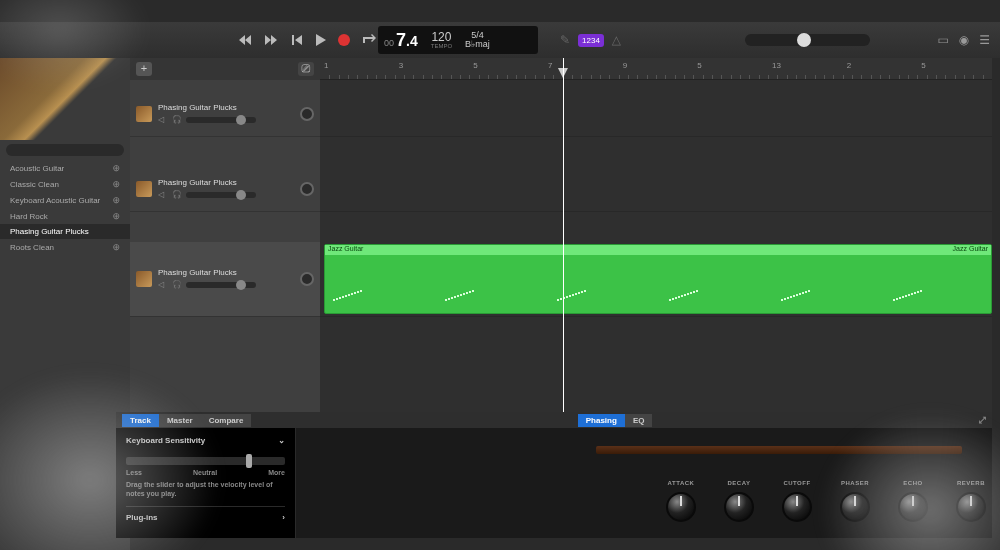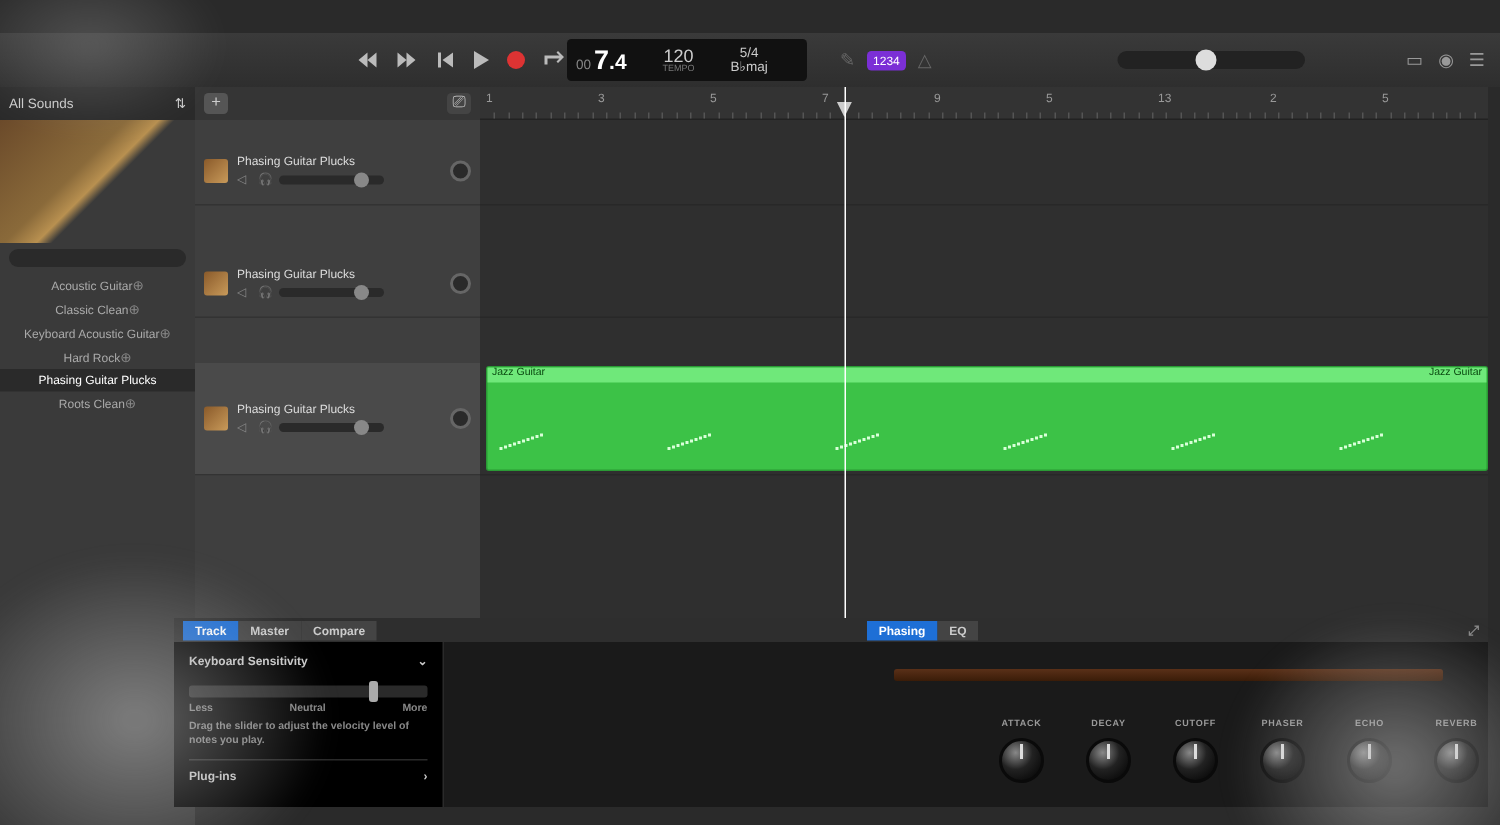--- a/index.html
+++ b/index.html
@@ -6,40 +6,40 @@
 html, body { width: 1000px; height: 550px; background: #1a1a1a; overflow: hidden; }
 .app { position: relative; width: 1000px; height: 550px; background: #2a2a2a; }
 
 
 .topbar { position: absolute; top: 22px; left: 0; right: 0; height: 36px; background: linear-gradient(#3a3a3a,#2e2e2e); display: flex; align-items: center; }
 .transport { position: absolute; left: 238px; display: flex; gap: 12px; align-items: center; }
 .tbtn { width: 14px; height: 14px; color: #bbb; cursor: pointer; }
 .tbtn.play { width:0;height:0;border-left:10px solid #bbb;border-top:6px solid transparent;border-bottom:6px solid transparent;}
 .tbtn.rec { width: 12px; height: 12px; border-radius:50%; background:#d33; }
 .tbtn svg { width:14px;height:14px;fill:#bbb;}
-.lcd { position:absolute; left:378px; width:160px; height:28px; background:#111; border-radius:3px; display:flex; align-items:center; padding:4px 6px; gap:24px;}
+.lcd { position:absolute; left:378px; width:160px; height:28px; background:#111; border-radius:3px; display:flex; align-items:center; padding:4px 6px; gap:13px;}
 .lcd .pos { color:#fff; font-weight:600; font-size:18px;}
 .lcd .pos .small{ color:#888; font-size:9px; font-weight:400; margin-right:2px;}
 .lcd .sub { color:#ccc; font-size:12px; text-align:center; line-height:1;}
 .lcd .sub .lab{ font-size:6px; color:#777; display:block;}
 .lcd .sig { color:#ccc; font-size:9px; line-height:1; text-align:center;}
 .badges { position:absolute; left:560px; display:flex; gap:8px; align-items:center;}
 .badge { background:#7b2fd6; color:#fff; font-size:8px; padding:2px 4px; border-radius:3px;}
 .mvol { position:absolute; left:745px; width:125px; height:12px; background:#222; border-radius:6px;}
 .mvol .th { position:absolute; left:52px; top:-1px; width:14px; height:14px; background:#ddd; border-radius:50%;}
 .topicons { position:absolute; right:10px; display:flex; gap:10px; color:#999; font-size:12px;}
 
 
 .library { position:absolute; left:0; top:58px; width:130px; bottom:0; background:#3a3a3a; }
 .lib-hdr { height:22px; background:#2a2a2a; color:#ccc; font-size:9px; padding:4px 6px; display:flex; align-items:center; justify-content:space-between;}
 .lib-img { height:82px; background:linear-gradient(135deg,#6b4a2a,#8a6a3a 40%,#b89050 50%,#3a3a3a 55%);}
 .lib-title { font-size:9px; color:#ccc; padding:4px 6px;}
 .lib-search { margin:4px 6px; height:12px; background:#2a2a2a; border-radius:6px;}
 .lib-list { margin-top:4px;}
-.lib-item { font-size:8px; color:#aaa; padding:3px 10px; display:flex; justify-content:center; align-items:center; cursor:pointer;}
+.lib-item { font-size:8px; color:#aaa; padding:3px 10px; display:flex; justify-content:space-between; align-items:center; cursor:pointer;}
 .lib-item.sel { background:#2a2a2a; color:#fff;}
 .lib-item .plus{ color:#888; font-size:9px;}
 
 
 .trackhdr-col { position:absolute; left:130px; top:58px; width:190px; bottom:138px; background:#3f3f3f;}
 .trackhdr-top { height:22px; background:#353535; display:flex; align-items:center; justify-content:space-between; padding:0 6px;}
 .addbtn { width:16px;height:14px;background:#555;border-radius:3px;color:#ccc;font-size:11px;text-align:center;line-height:13px;cursor:pointer;}
 .track-header { height:45px; border-bottom:1px solid #333; display:flex; align-items:center; padding:4px 6px; gap:6px; position:relative;}
 .track-header.tall { height:75px; }
 .track-header.sel { background:#4a4a4a;}
@@ -131,24 +131,20 @@
         <div class="th"></div>
       </div>
     <div class="topicons">
       <span>▭</span>
       <span>◉</span>
       <span>☰</span>
     </div>
   </div>
 
   <div class="library">
-    <div class="lib-hdr">
-        <span>All Sounds</span>
-        <span>⇅</span>
-      </div>
     <div class="lib-img"></div>
     <div class="lib-search"></div>
     <div class="lib-list" id="lib-list">
         <div class="lib-item">
           <span>Acoustic Guitar</span>
           <span class="plus">⊕</span>
         </div>
         <div class="lib-item">
           <span>Classic Clean</span>
           <span class="plus">⊕</span>

